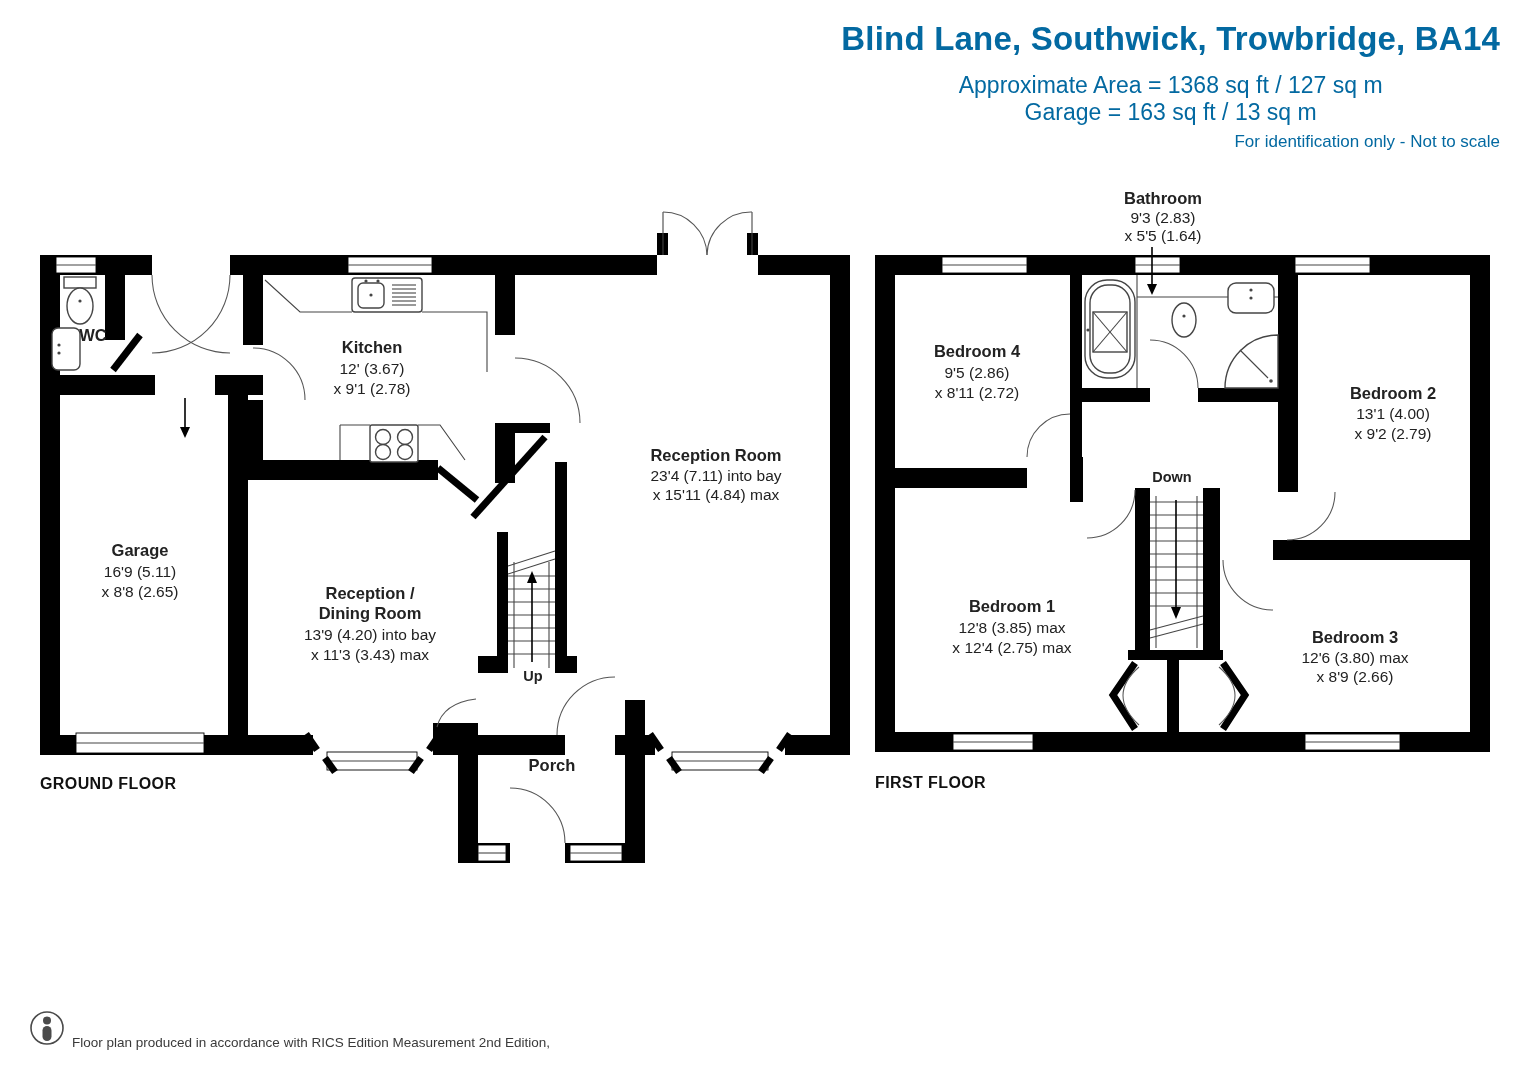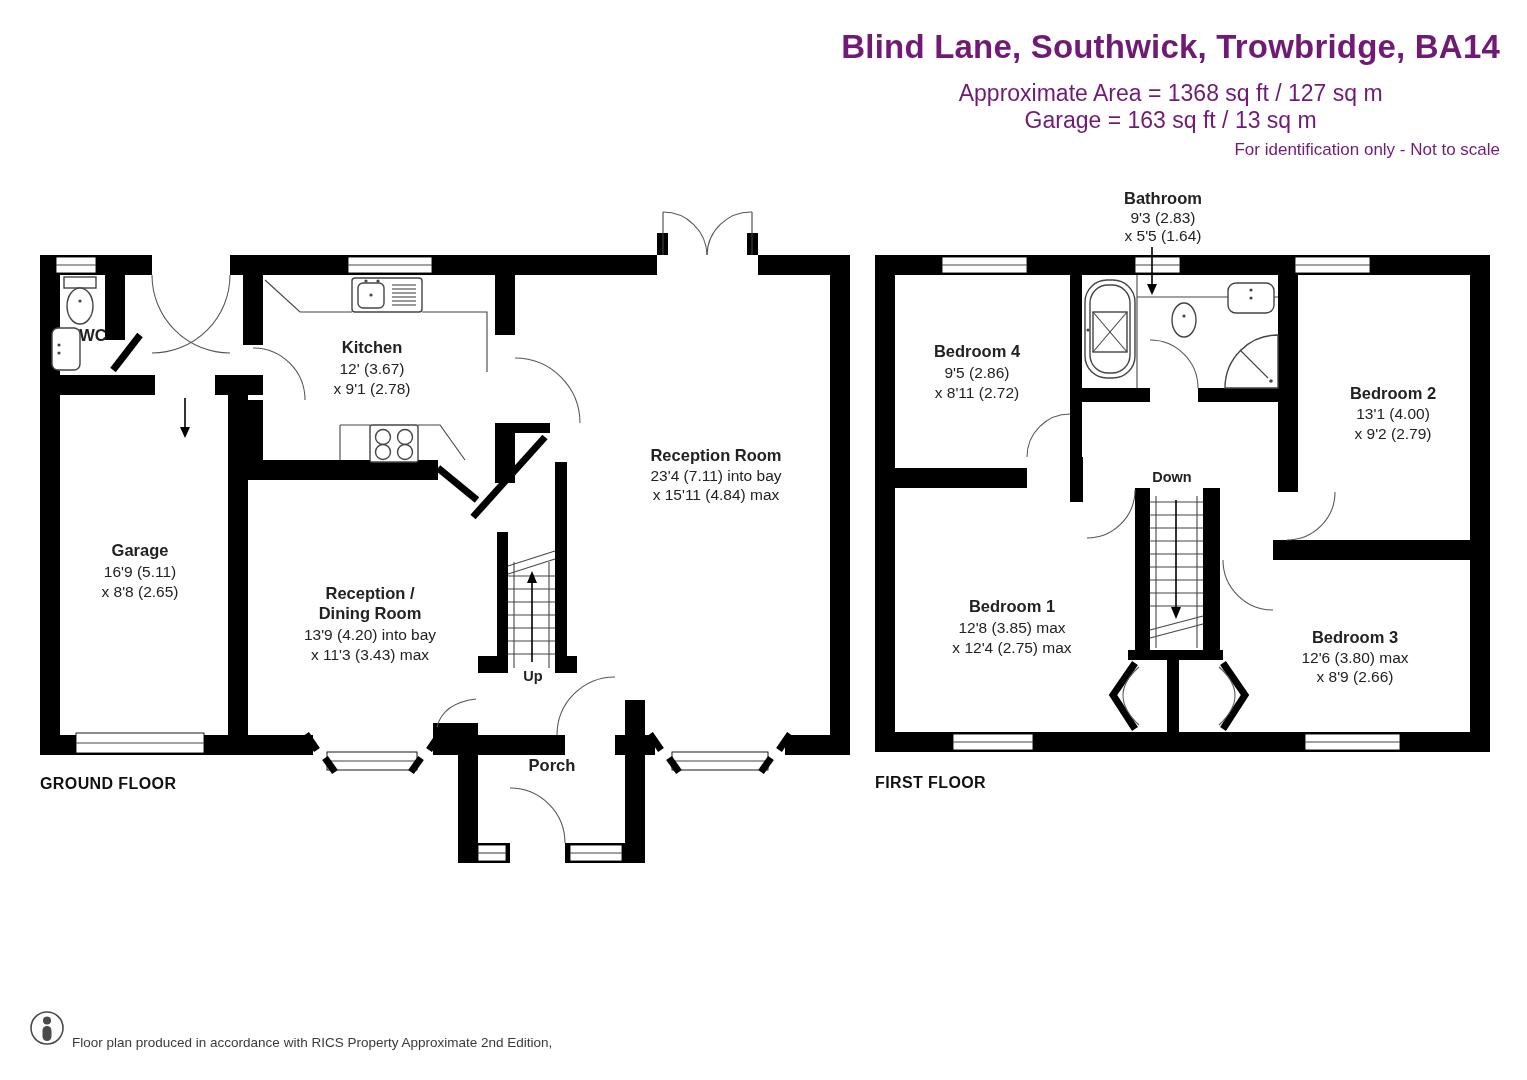--- a/index.html
+++ b/index.html
@@ -1,19 +1,19 @@
 <!DOCTYPE html>
 <html><head>
 <meta charset="utf-8">
 <style>
   html,body{margin:0;padding:0;background:#ffffff;}
   .page{position:relative;width:1527px;height:1080px;background:#fff;overflow:hidden;
         font-family:"Liberation Sans",sans-serif;}
   
-  .hdr{position:absolute;top:20px;right:27px;text-align:right;color:#701a75;margin-top:8px;}
+  .hdr{position:absolute;top:20px;right:27px;text-align:right;color:#0369a1;}
   .hdr-title{font-size:33px;font-weight:bold;letter-spacing:0.2px;margin:0 0 14px 0;}
   .hdr-line{font-size:23px;line-height:26.5px;margin:0;text-align:center;}
   .hdr-note{font-size:17px;margin-top:7px;}
   
   .ftr{position:absolute;left:30px;top:1000px;color:#3a3a3a;}
   .ftr-icon{position:absolute;left:0;top:8px;}
   .ftr-text{margin-left:42px;font-size:13.5px;line-height:17px;white-space:pre;}
   
   svg.plan{position:absolute;left:0;top:0;width:1527px;height:1080px;}
   .wall{fill:#000;stroke:none;}
@@ -341,19 +341,19 @@
 
   <div class="ftr">
     <div class="ftr-icon">
       <svg width="36" height="40" viewBox="0 0 36 40">
         <circle cx="17" cy="20" r="16" fill="none" stroke="#4a4a4a" stroke-width="1.6"></circle>
         <circle cx="17" cy="12.5" r="4" fill="#4a4a4a"></circle>
         <rect x="12.5" y="18" width="9" height="15" rx="4.5" fill="#4a4a4a"></rect>
       </svg>
     </div>
     <div class="ftr-text">
-      <div>Floor plan produced in accordance with RICS Property Approximate 2nd Edition,</div>
+      <div>Floor plan produced in accordance with RICS Edition Measurement 2nd Edition,</div>
       
       
     </div>
   </div>
 
 </div>
 
 </body></html>

